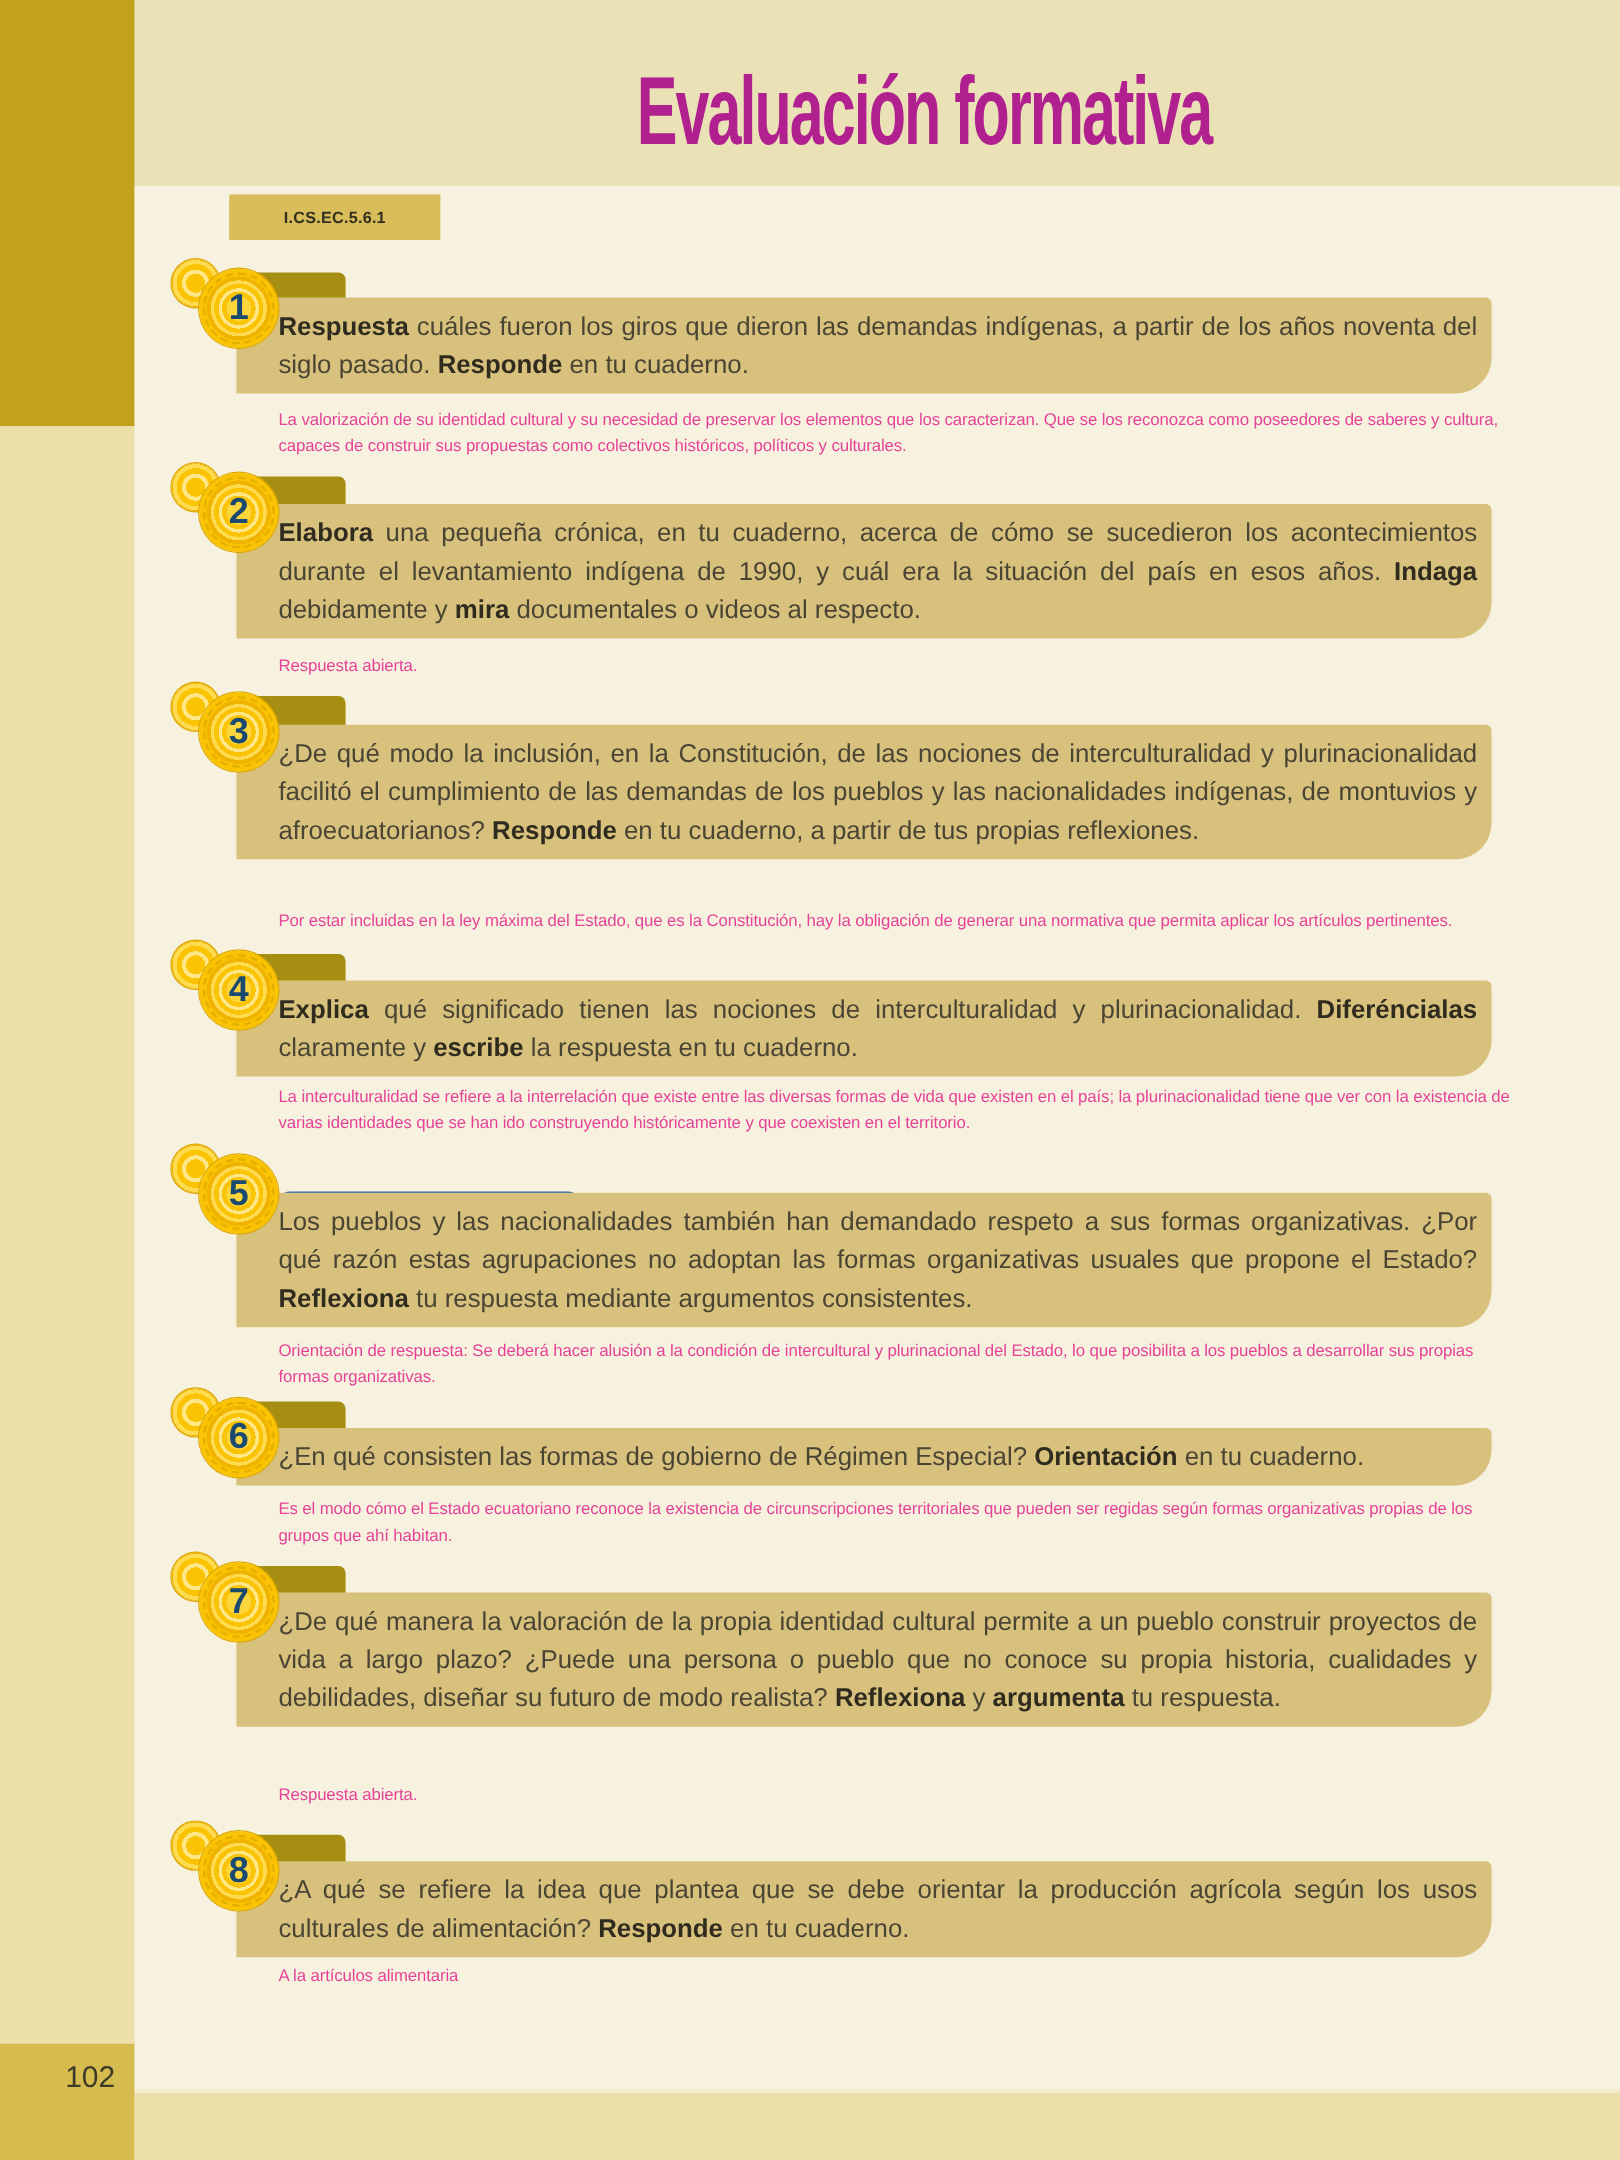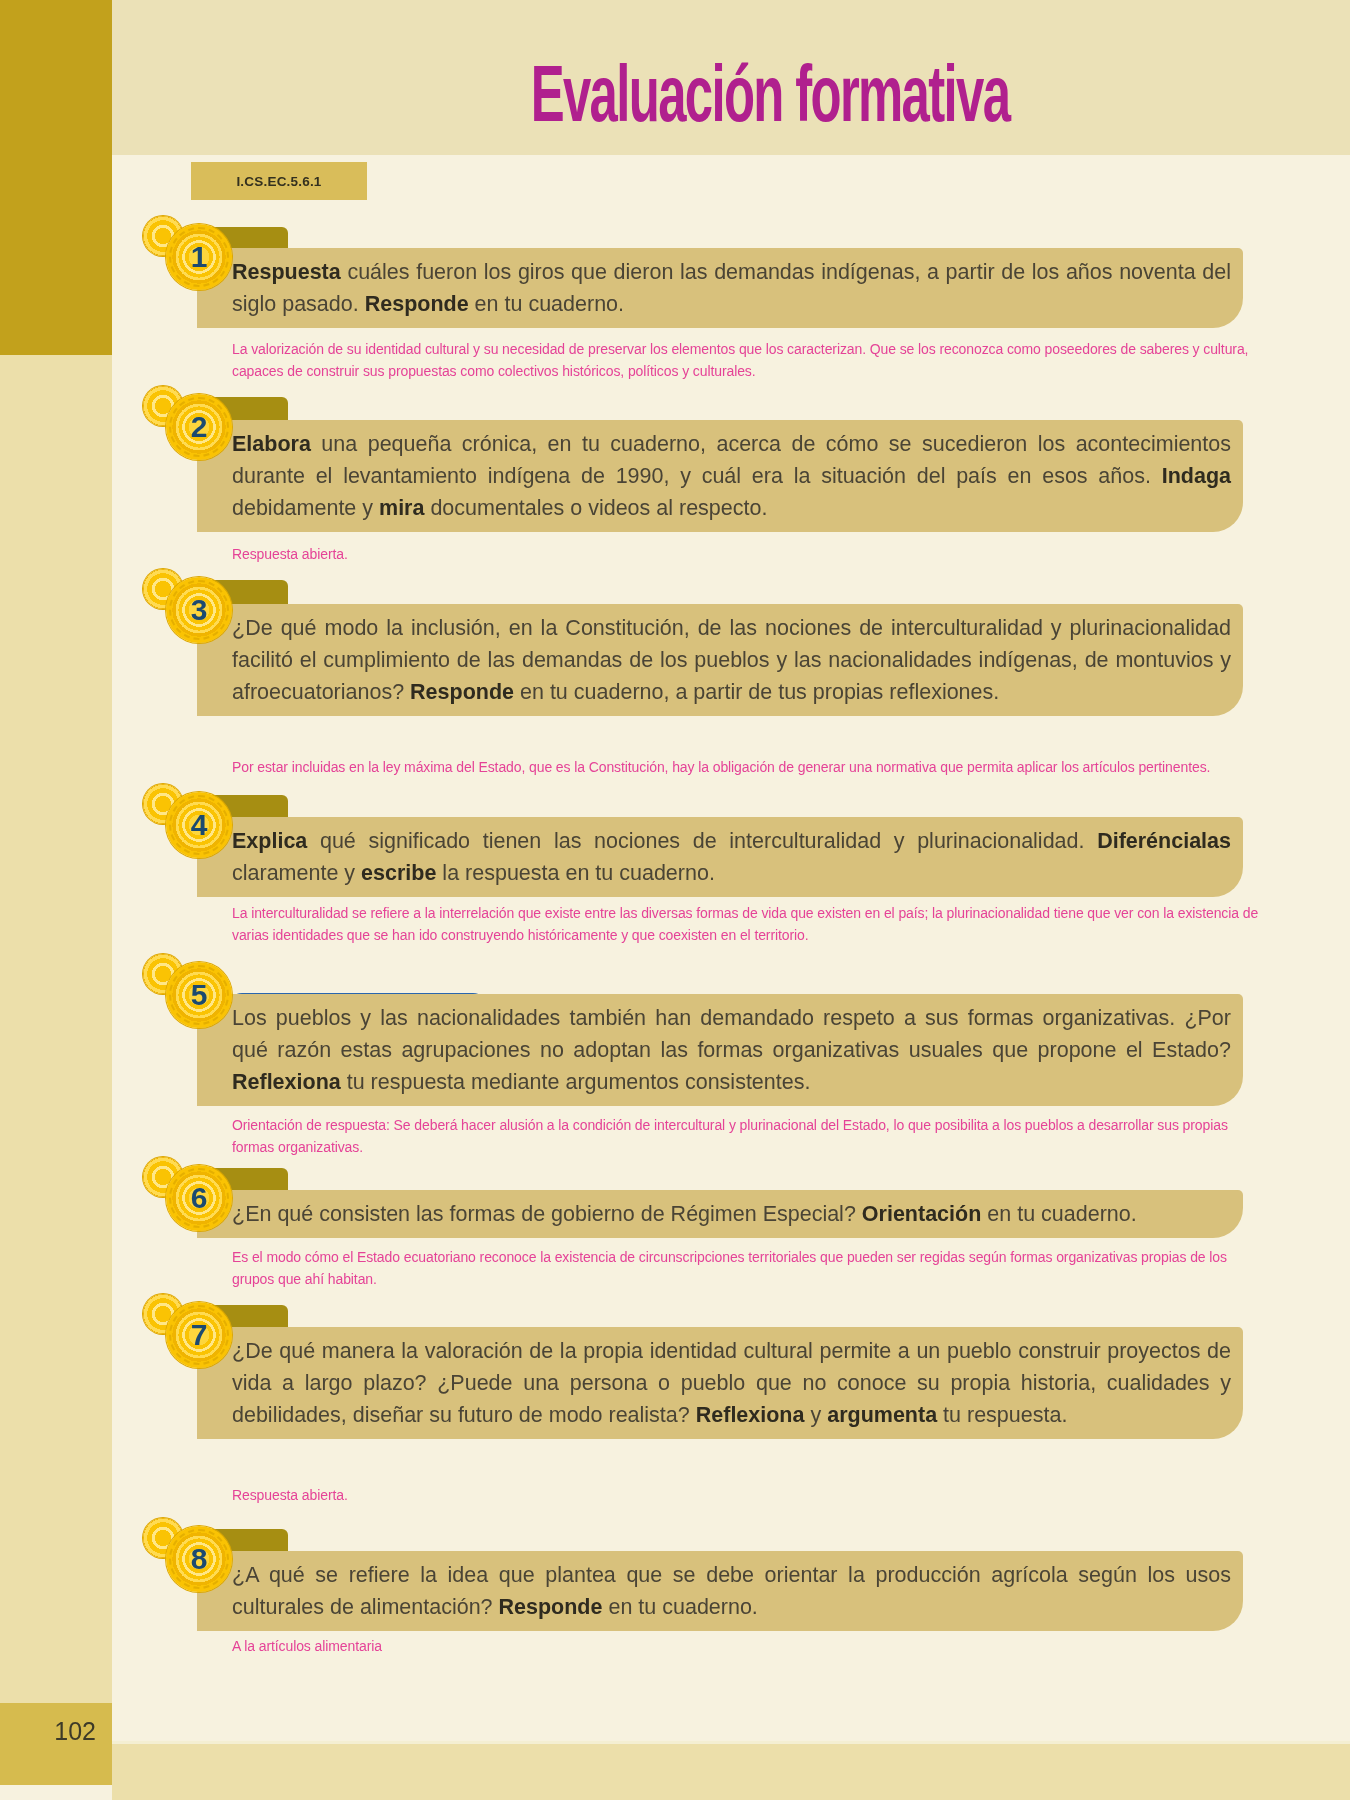--- a/index.html
+++ b/index.html
@@ -9,21 +9,21 @@
     font-family:"Liberation Sans", sans-serif;
     background:#f7f2df;
     overflow:hidden;
   }
   
   .top-band   { position:absolute; left:0; top:0; width:1350px; height:155px; background:#ebe1b7; }
   .corner-block{ position:absolute; left:0; top:0; width:112px; height:355px; background:#c2a11c; }
   .left-strip { position:absolute; left:0; top:355px; width:112px; height:1348px; background:#ecdfaa; }
   .main-panel { position:absolute; left:112px; top:155px; width:1238px; height:1586px; background:#f7f2df; }
   .bottom-band{ position:absolute; left:112px; top:1741px; width:1238px; height:59px; background:#ecdfaa; border-top:3px solid #f4efd3; }
-  .pagenum-block{ position:absolute; left:0; top:1703px; width:112px; height:82px; background:#d6bb4e; }
+  .pagenum-block{ position:absolute; left:0; top:1703px; width:112px; height:97px; background:#d6bb4e; }
   .pagenum-block span{ display:block; text-align:right; padding:14px 16px 0 0; font-size:25px; color:#3d3a28; }
 
   .page-title{
     position:absolute; left:400px; top:46px; width:740px; height:96px;
     text-align:center; font-size:62px; font-weight:bold; color:#b0208e;
     letter-spacing:-2px; line-height:96px; white-space:nowrap;
     transform:scale(0.82,1.30); transform-origin:50% 50%;
   }
   .code-badge{
     position:absolute; left:191px; top:162px; width:176px; height:38px;

